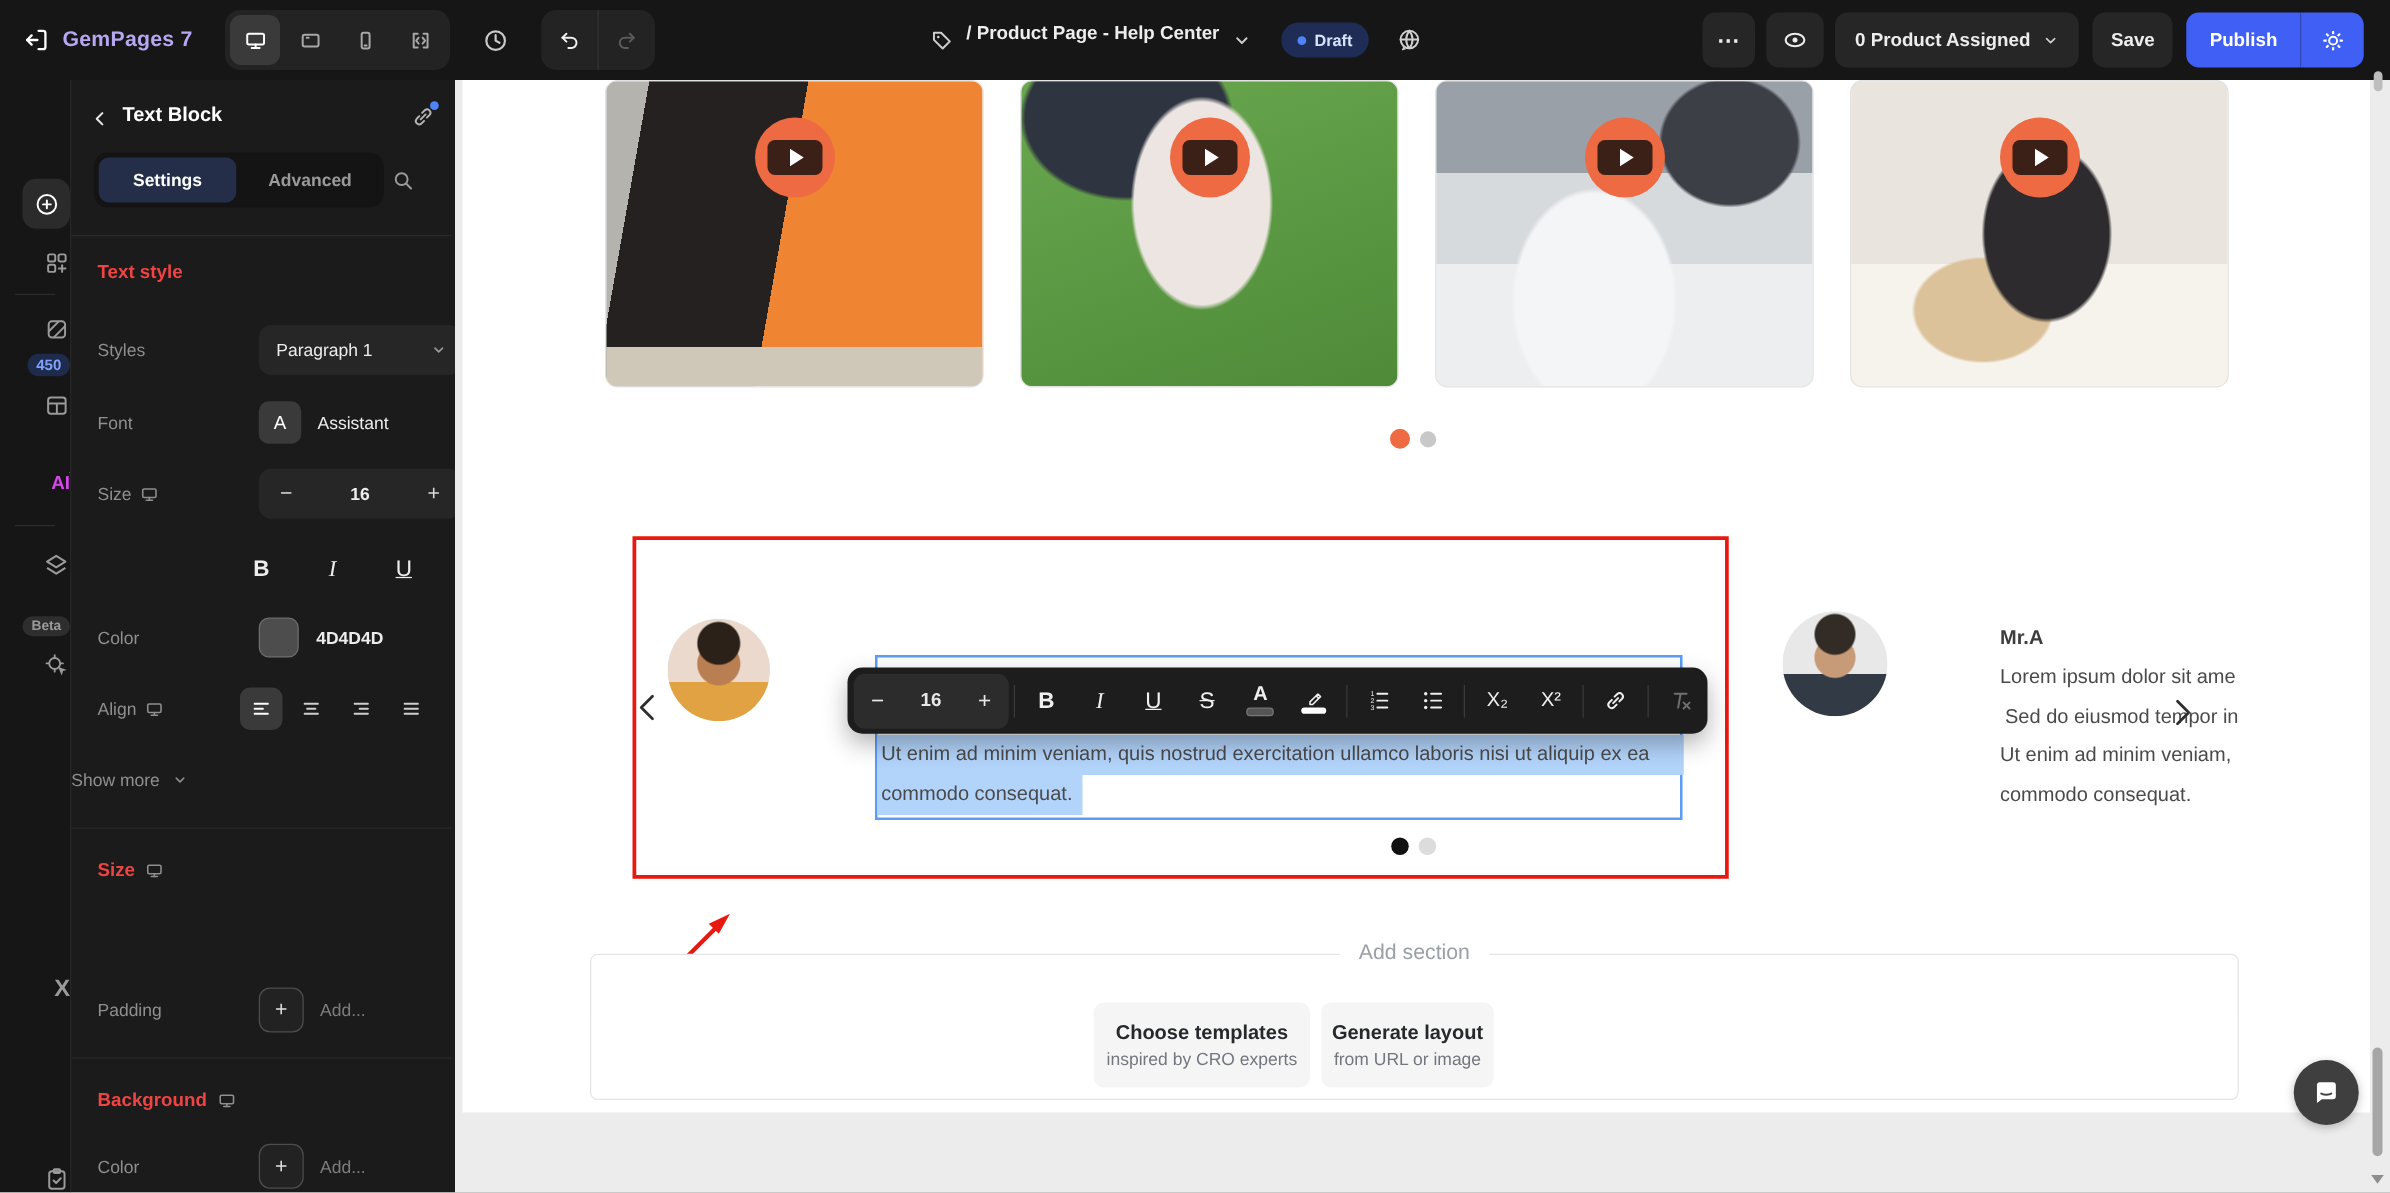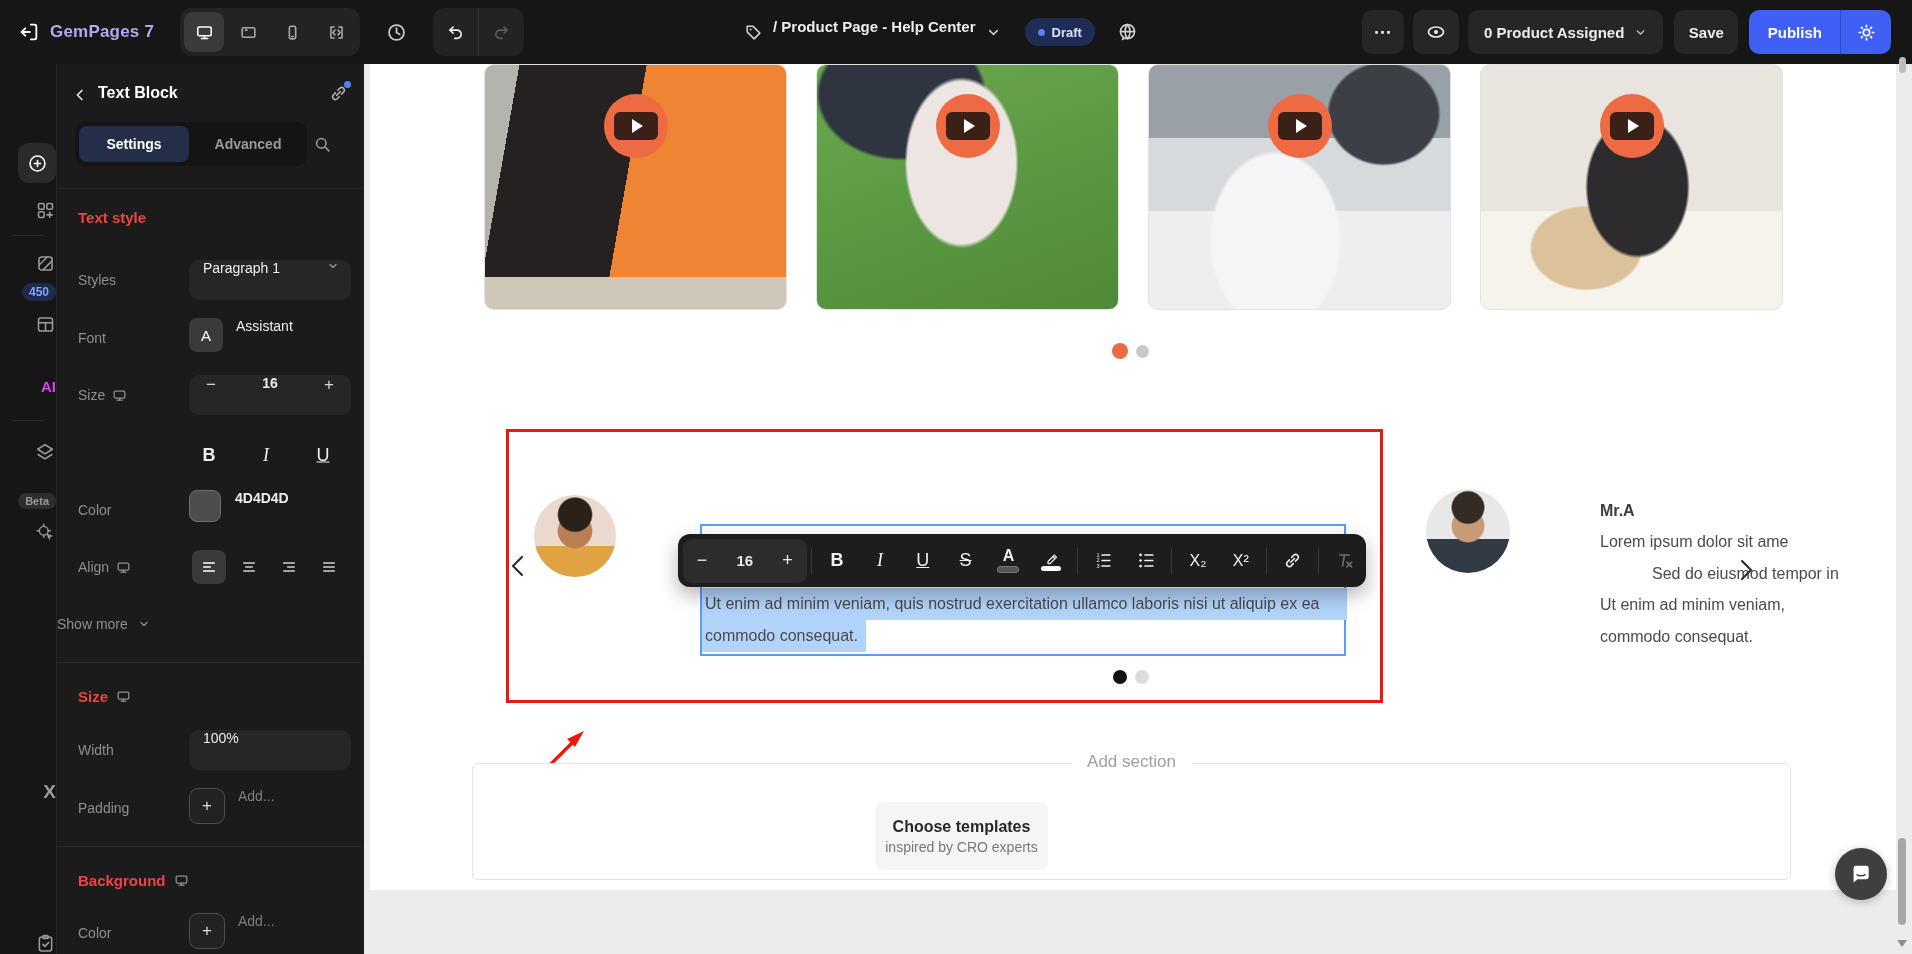--- a/index.html
+++ b/index.html
@@ -30,21 +30,21 @@
   .rdiv{position:absolute;left:12px;width:32px;height:1px;background:#2b2b2b}
   .railplus{width:38px;height:40px;background:#2b2b2b;border-radius:11px;display:flex;align-items:center;justify-content:center;color:#fff}
   .pill450{background:#1f2b4d;color:#7fa3f9;font-size:12px;font-weight:700;border-radius:9px;padding:2px 7px}
   .pillbeta{background:#2e2e2e;color:#9a9a9a;font-size:11px;font-weight:600;border-radius:8px;padding:2px 7px}
   .ai-label{color:#d946ef;font-weight:700;font-size:15px;position:relative}
   
   .panel{position:absolute;left:56px;top:64px;width:308px;height:890px;background:#1b1b1b;border-left:1px solid #262626;box-sizing:border-box}
   .prow{position:absolute;left:0;width:305px;height:44px}
   .plabel{position:absolute;left:21px;top:50%;transform:translateY(-50%);color:#8f8f8f;font-size:14px;display:flex;align-items:center;gap:7px}
   .phead{color:#ef4444;font-size:15px;font-weight:700;display:flex;align-items:center;gap:8px}
-  .pctrl{position:absolute;left:132px;top:2px;width:162px;height:40px;background:#262626;border-radius:10px;display:flex;color:#ededed;font-size:14px;box-sizing:border-box}
+  .pctrl{position:absolute;left:150px;top:2px;width:162px;height:40px;background:#262626;border-radius:10px;display:flex;align-items:center;color:#ededed;font-size:14px;box-sizing:border-box}
   .pdivider{position:absolute;left:0;width:305px;height:1px;background:#292929}
   .tabwrap{position:absolute;left:18px;top:58px;width:232px;height:44px;background:#141414;border-radius:11px;display:flex;align-items:center}
   .tab-active{width:110px;height:36px;margin-left:4px;background:#252e49;border-radius:8px;color:#fff;font-size:14px;font-weight:700;display:flex;align-items:center;justify-content:center}
   .tab-idle{flex:1;text-align:center;color:#9a9a9a;font-size:14px;font-weight:600}
   .fmt-letter{position:absolute;top:50%;transform:translateY(-50%);color:#ededed;font-size:18px;width:30px;text-align:center}
   .alignbtn{position:absolute;top:5px;width:34px;height:34px;border-radius:8px;display:flex;align-items:center;justify-content:center;color:#cfcfcf}
   .addchip{width:36px;height:36px;border-radius:9px;border:1px solid #4d4d4d;background:#222;color:#dedede;display:flex;align-items:center;justify-content:center;font-size:17px;box-sizing:border-box}
   
   .canvas{position:absolute;left:364px;top:64px;width:1548px;height:890px;background:#ececec}
   .page{position:absolute;left:6px;top:0;width:1526px;height:826px;background:#fff}
@@ -417,24 +417,20 @@
     <div class="pdivider" style="top:598px"></div>
     <span class="abs phead" style="left:21px;top:624px">
       <span>Size</span>
       <svg width="15" height="15" viewBox="0 0 24 24" fill="none" stroke="#8f8f8f" stroke-width="2" stroke-linecap="round">
           <rect x="3.5" y="5" width="17" height="11" rx="1.8"></rect>
           <line x1="12" y1="16" x2="12" y2="19.5"></line>
           <line x1="8" y1="19.5" x2="16" y2="19.5"></line>
         </svg>
     </span>
 
-    <div class="prow" style="top:664px">
-      <span class="plabel">Width</span>
-      <span class="pctrl" style="padding-left:14px">100%</span>
-    </div>
 
     <div class="prow" style="top:722px">
       <span class="plabel">Padding</span>
       <span class="pctrl" style="background:transparent">
         <span class="addchip">+</span>
         <span style="margin-left:13px;color:#7d7d7d">Add...</span>
       </span>
     </div>
 
     <div class="pdivider" style="top:782px"></div>
@@ -574,21 +570,21 @@
             <path d="M6 5h12M12 5l-2.5 14"></path>
             <line x1="15" y1="14" x2="21" y2="20"></line>
             <line x1="21" y1="14" x2="15" y2="20"></line>
           </svg>
       </span>
     </div>
 
     <span class="avatar" style="left:1062px;top:425px;width:84px;height:84px;background:radial-gradient(circle at 50% 22%,#332c26 0 20%,rgba(0,0,0,0) 22%),radial-gradient(circle at 50% 44%,#c89b78 0 25%,rgba(0,0,0,0) 27%),linear-gradient(to bottom,#e8e8e8 0 60%,#323a45 60%)"></span>
     <span class="tname" style="left:1236px;top:438px">Mr.A</span>
     <span class="tline" style="left:1236px;top:462px">Lorem ipsum dolor sit ame</span>
-    <span class="tline" style="left:1288px;top:494px">Sed do eiusmod tempor in</span>
+    <span class="tline" style="left:1240px;top:494px">Sed do eiusmod tempor in</span>
     <span class="tline" style="left:1236px;top:525px">Ut enim ad minim veniam,</span>
     <span class="tline" style="left:1236px;top:557px">commodo consequat.</span>
 
     <span class="caret-arrow" style="left:1370px;top:493px">
       <svg width="24" height="26" viewBox="0 0 24 26" fill="none" stroke="#2f2f2f" stroke-width="2.2" stroke-linecap="round" stroke-linejoin="round">
           <polyline points="8,4 17,13 8,22"></polyline>
         </svg>
     </span>
 
     <span class="dot" style="left:749px;top:606px;width:14px;height:14px;background:#111"></span>
@@ -598,20 +594,24 @@
       <line x1="10" y1="112" x2="106" y2="16" stroke="#e8190f" stroke-width="3.4"></line>
       <polygon points="114,8 105,24 97,16" fill="#e8190f"></polygon>
     </svg>
 
     <div class="addsec">
       <span class="addsec-label">Add section</span>
       <div class="addbtn" style="left:402px;width:173px">
         <span class="addbtn-t">Choose templates</span>
         <span class="addbtn-s">inspired by CRO experts</span>
       </div>
+      <div class="addbtn" style="left:584px;width:138px">
+        <span class="addbtn-t">Generate layout</span>
+        <span class="addbtn-s">from URL or image</span>
+      </div>
     </div>
 
     <span class="chatbtn">
       <svg width="26" height="26" viewBox="0 0 32 32">
           <path d="M8 6h16a3 3 0 0 1 3 3v11a3 3 0 0 1-3 3H13l-5 4V9a3 3 0 0 1 3-3z" fill="#fff" transform="translate(-1,0) scale(0.98)"></path>
           <path d="M11 17c1.6 1.6 8.4 1.6 10 0" fill="none" stroke="#3f3f3f" stroke-width="1.8" stroke-linecap="round"></path>
         </svg>
     </span>
   </div>
 

